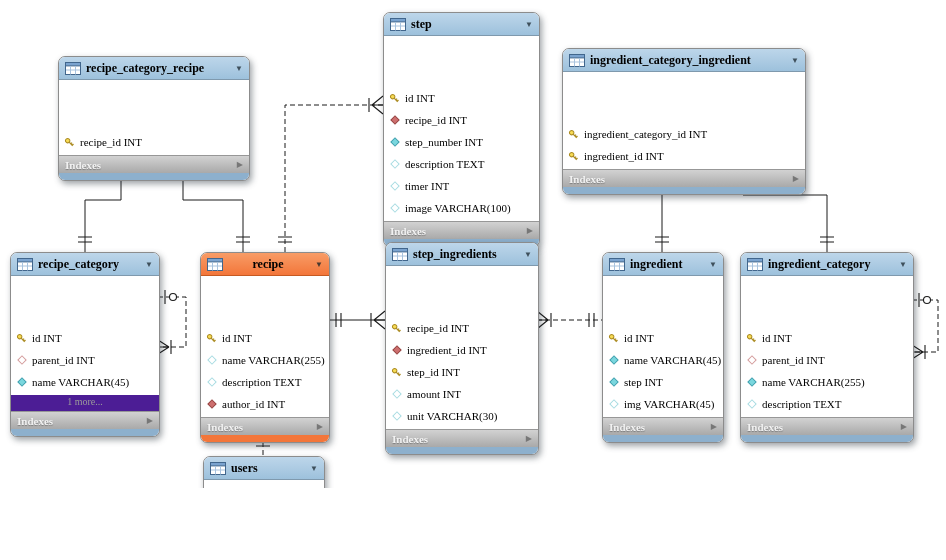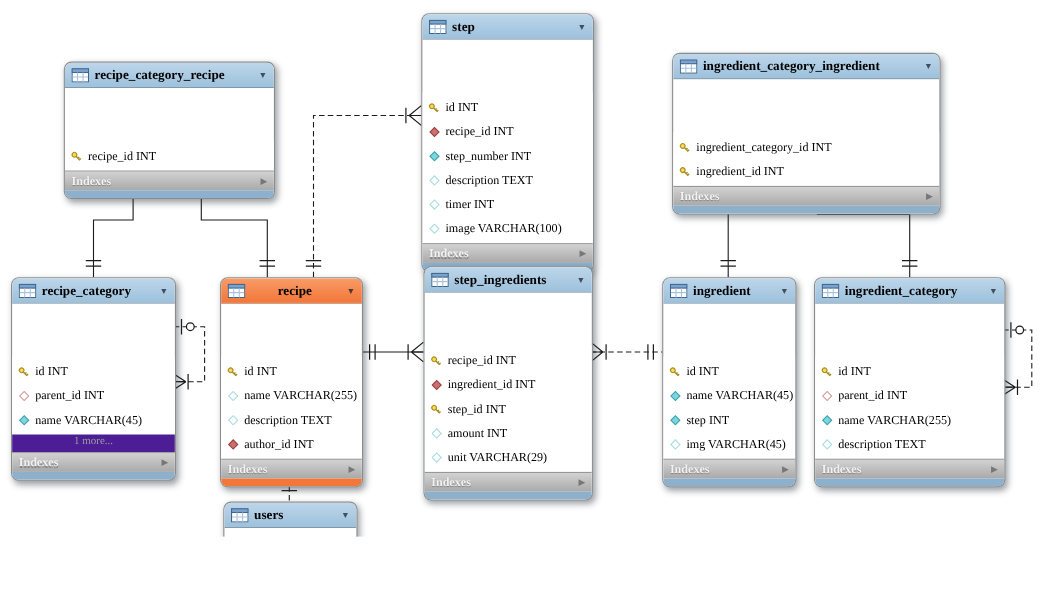--- a/index.html
+++ b/index.html
@@ -191,21 +191,21 @@
           <span class="coltext">recipe_id INT</span>
         </div>
       </div>
     <div class="ftr">
       <span class="ftext">Indexes</span>
       <span class="farrow">▶</span>
     </div>
     <div class="strip"></div>
   </div>
 
-  <div class="tbl" style="left:611px;top:48px;width:242px">
+  <div class="tbl" style="left:562px;top:48px;width:242px">
     <div class="hdr">
       <span class="ticon">
           <svg width="16" height="13" viewBox="0 0 16 13">
             <rect x="0.5" y="0.5" width="15" height="12" fill="#ffffff" stroke="#41668c"></rect>
             <rect x="0.5" y="0.5" width="15" height="3.4" fill="#7aa3cf" stroke="#41668c"></rect>
             <path d="M5.5 4 L5.5 12.5 M10.5 4 L10.5 12.5 M1 8 L15 8" stroke="#a8c3de" stroke-width="1" fill="none"></path>
           </svg>
         </span>
       <span class="ttitle">ingredient_category_ingredient</span>
       <span class="caret">▼</span>
@@ -396,21 +396,21 @@
             </svg>
           </span>
           <span class="coltext">amount INT</span>
         </div>
         <div class="row">
           <span class="ic">
             <svg width="10" height="10" viewBox="0 0 10 10">
               <rect x="2.1" y="2.1" width="5.8" height="5.8" transform="rotate(45 5 5)" fill="#ffffff" stroke="#a9dce2" stroke-width="1"></rect>
             </svg>
           </span>
-          <span class="coltext">unit VARCHAR(29)</span>
+          <span class="coltext">unit VARCHAR(30)</span>
         </div>
       </div>
     <div class="ftr">
       <span class="ftext">Indexes</span>
       <span class="farrow">▶</span>
     </div>
     <div class="strip"></div>
   </div>
 
   <div class="tbl" style="left:602px;top:252px;width:120px">

